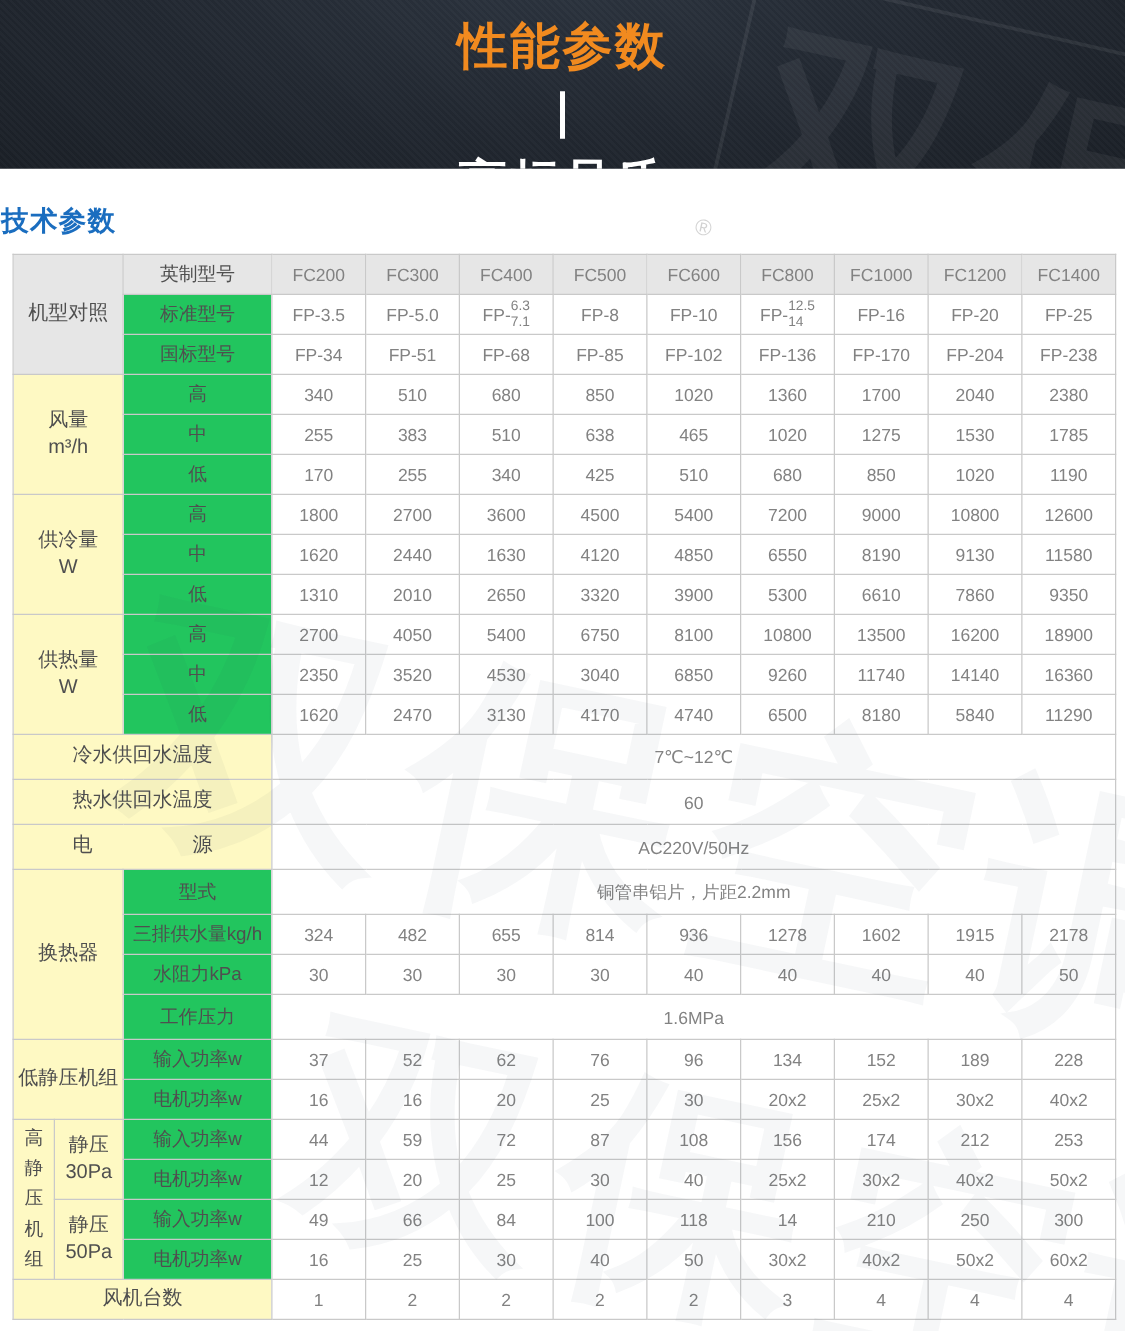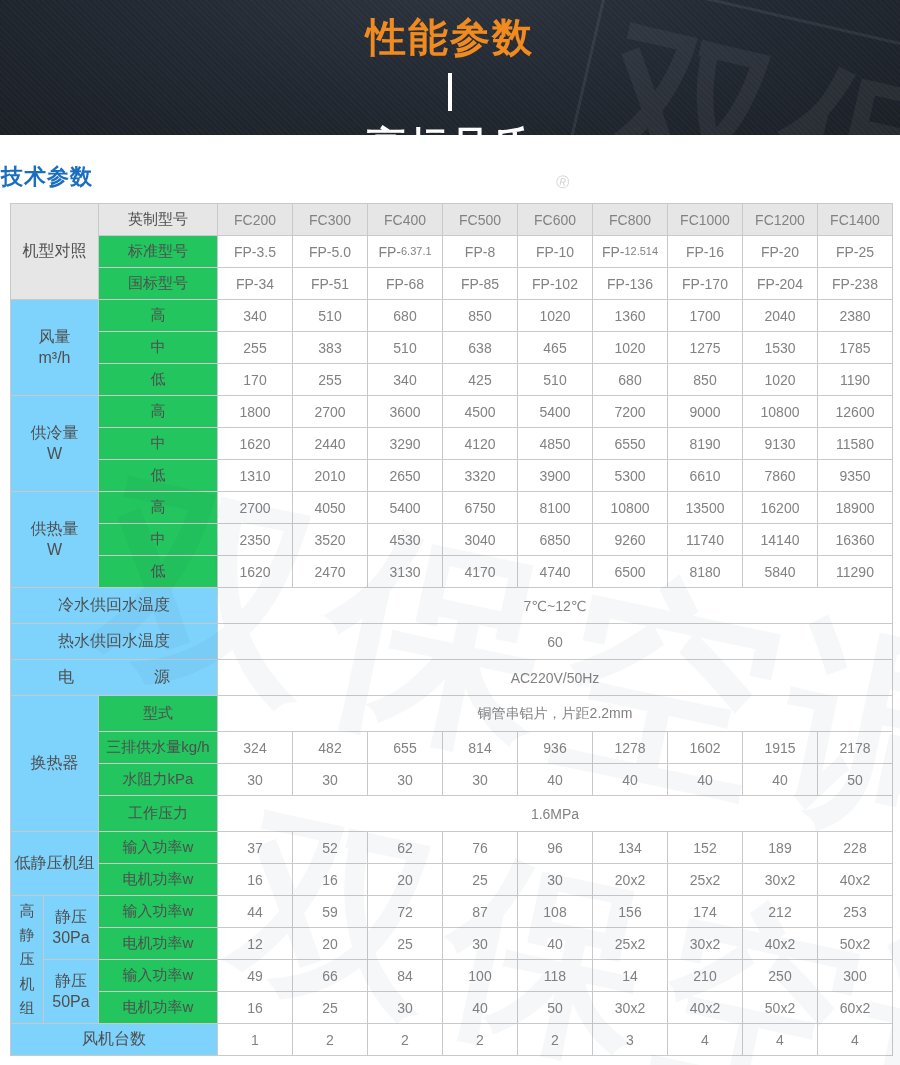--- a/index.html
+++ b/index.html
@@ -56,31 +56,31 @@
   .spec-table td{
     border:1px solid #c9c9c9;
     text-align:center;vertical-align:middle;
     white-space:pre-line;
     padding:1px 2px;
     overflow:hidden;
   }
   .spec-table tr{height:32px;}
   .spec-table tr.tall{height:36px;}
   .spec-table tr.hdr td{background:#e6e6e6;}
-  td.g{background:#7dd3fc;color:#4f4f4f;font-size:16px;line-height:1.3;}
+  td.g{background:#fef9c3;color:#4f4f4f;font-size:16px;line-height:1.3;}
   td.s{background:#22c55e;color:#4f4f4f;font-size:15px;}
   td.v{background:#ffffff;color:#828282;font-size:14px;}
   td.je{padding:0 14px;}
   .vtext{
     display:inline-block;width:1.05em;word-break:break-all;
     font-size:15px;line-height:1.62;
   }
   .stk{display:flex;align-items:center;justify-content:center;}
   .stk-col{
-    display:flex;flex-direction:row;align-items:flex-start;
+    display:flex;flex-direction:column;align-items:flex-start;
     font-size:11px;line-height:1.15;
   }
   
   .wm-light{
     position:absolute;z-index:3;pointer-events:none;
     font-weight:bold;color:rgba(50,65,90,0.045);
     white-space:nowrap;letter-spacing:14px;
   }
   .wm-a{left:90px;top:520px;font-size:220px;transform:rotate(12deg);}
   .wm-b{left:230px;top:850px;font-size:200px;transform:rotate(12deg);}
@@ -205,21 +205,21 @@
         <td class="v">5400</td>
         <td class="v">7200</td>
         <td class="v">9000</td>
         <td class="v">10800</td>
         <td class="v">12600</td>
       </tr>
       <tr>
         <td class="s">中</td>
         <td class="v">1620</td>
         <td class="v">2440</td>
-        <td class="v">3290</td>
+        <td class="v">1630</td>
         <td class="v">4120</td>
         <td class="v">4850</td>
         <td class="v">6550</td>
         <td class="v">8190</td>
         <td class="v">9130</td>
         <td class="v">11580</td>
       </tr>
       <tr>
         <td class="s">低</td>
         <td class="v">1310</td>

